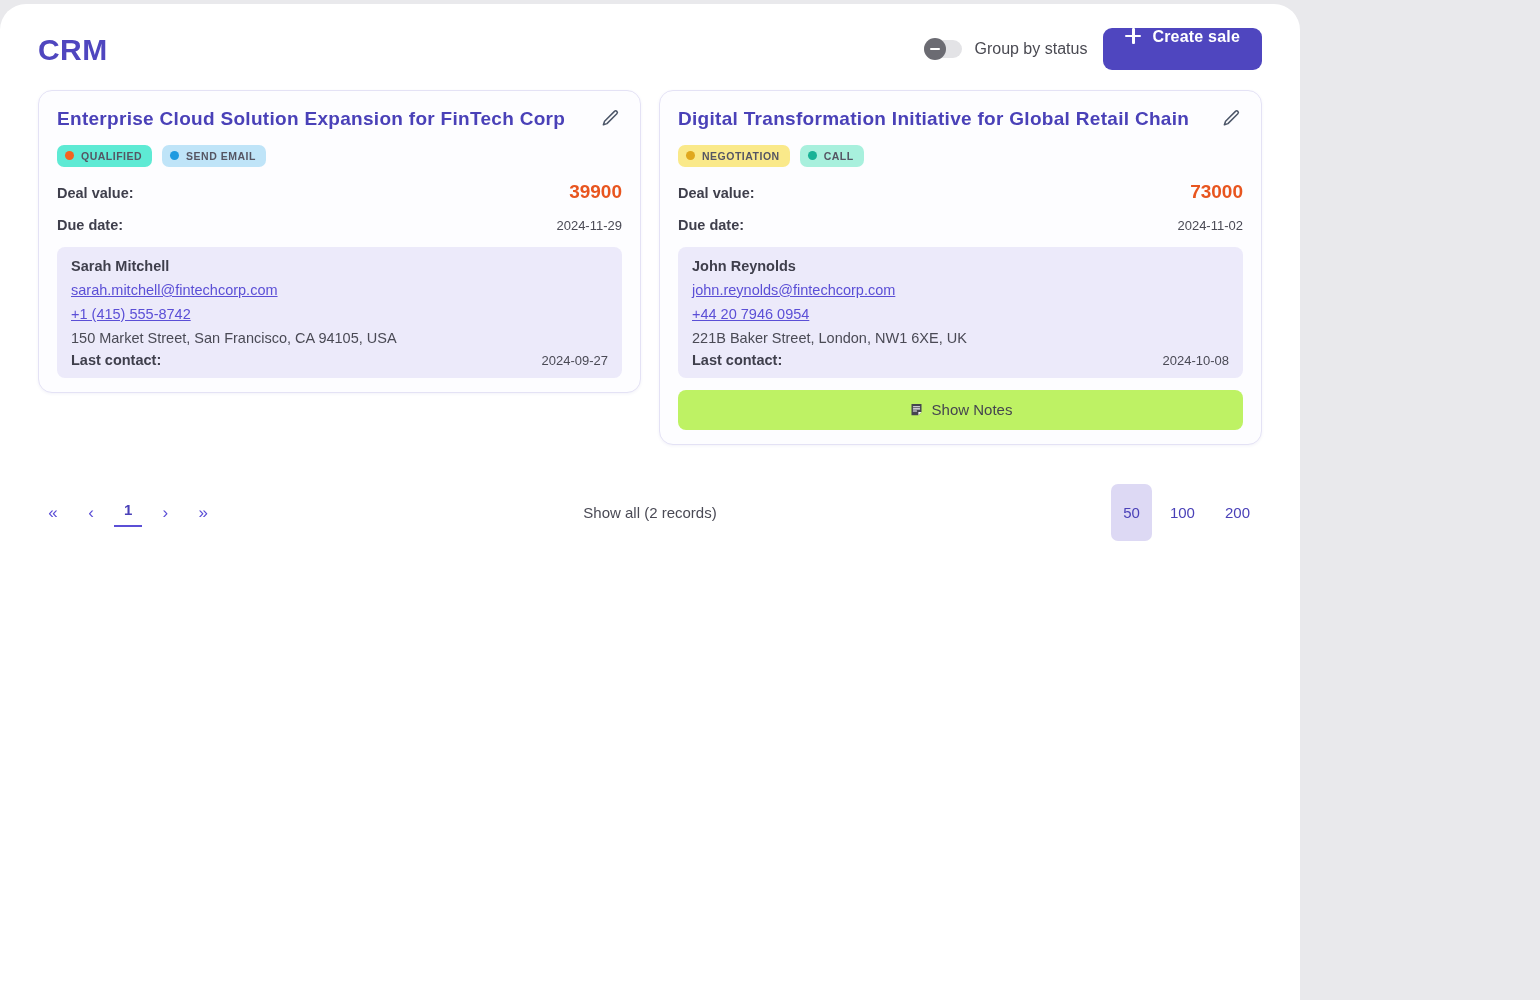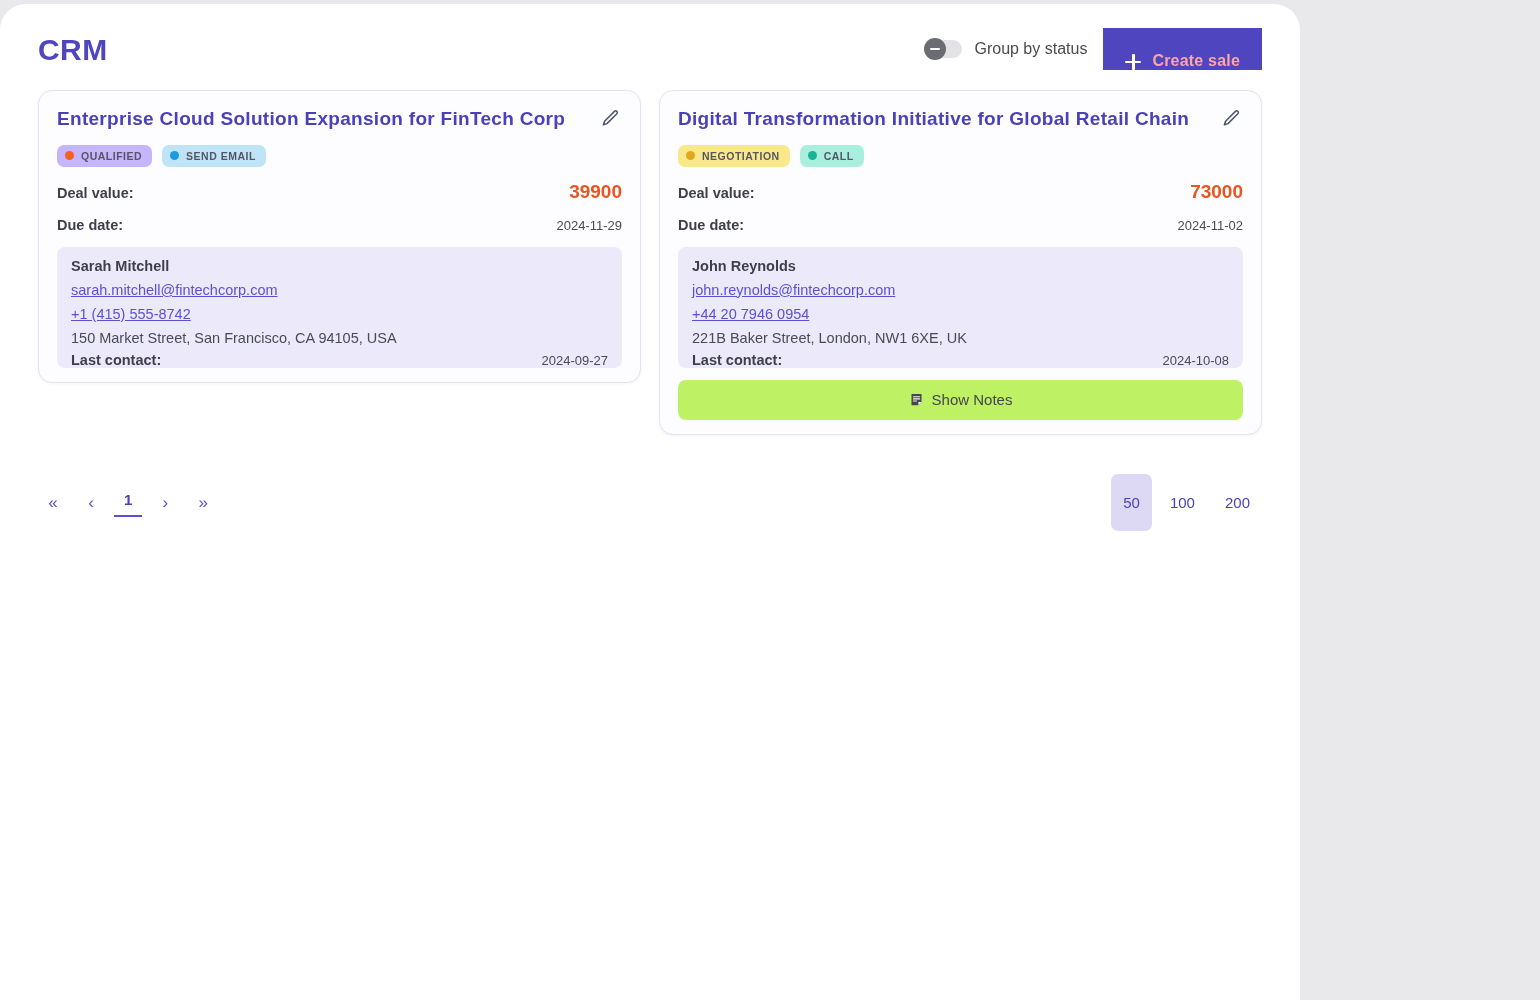--- a/index.html
+++ b/index.html
@@ -84,26 +84,26 @@
   }
 
   .toggle-label {
     font-size: 16px;
     color: #4a4a52;
     white-space: nowrap;
   }
 
   .create-btn {
     display: flex;
-    align-items: flex-end;
+    align-items: flex-start;
     gap: 11px;
     background: #4f46bf;
-    color: #fca5a5;
+    color: #ffffff;
     border: none;
-    border-radius: 0;
+    border-radius: 9px;
     height: 42px;
     padding: 0 22px;
     font-size: 16px;
     font-weight: bold;
     font-family: "Liberation Sans", sans-serif;
     cursor: pointer;
     letter-spacing: 0.2px;
   }
   .plus-icon {
     display: inline-flex;
@@ -202,21 +202,21 @@
   }
   .kv-value {
     font-size: 13px;
     color: #4a4a55;
   }
 
   .contact-box {
     margin-top: 14px;
     background: #eceafa;
     border-radius: 8px;
-    padding: 11px 14px 0 14px;
+    padding: 11px 14px 10px 14px;
   }
 
   .contact-name {
     font-size: 14.5px;
     font-weight: bold;
     color: #3f3f4c;
     margin-bottom: 8px;
   }
 
   .contact-link {
@@ -359,21 +359,21 @@
       <div class="card-head">
         <div class="card-title">Enterprise Cloud Solution Expansion for FinTech Corp</div>
         <button class="edit-btn">
           <svg width="19" height="19" viewBox="0 0 24 24" fill="none" stroke="#4c5668" stroke-width="1.9" stroke-linecap="round" stroke-linejoin="round">
             <path d="M17 3a2.1 2.1 0 0 1 3 3L7.5 18.5 3 20l1.5-4.5L17 3z"></path>
           </svg>
         </button>
       </div>
 
       <div class="badges">
-        <span class="badge" style="background:#c4b5fd">
+        <span class="badge" style="background:#5eead4">
           <span class="dot" style="background:#f4631e"></span>
           <span>QUALIFIED</span>
         </span>
         <span class="badge" style="background:#bfe4f8">
           <span class="dot" style="background:#1e9ae0"></span>
           <span>SEND EMAIL</span>
         </span>
       </div>
 
       <div class="kv-row">
@@ -454,20 +454,23 @@
 
   <div class="pagination">
     <div class="pager-left">
       <button class="pager-btn">«</button>
       <button class="pager-btn">‹</button>
       <button class="page-num">1</button>
       <button class="pager-btn">›</button>
       <button class="pager-btn">»</button>
     </div>
 
+    <div class="show-all">
+      <span>Show all (2 records)</span>
+    </div>
 
     <div class="pager-right">
       <button class="size-btn active">50</button>
       <button class="size-btn">100</button>
       <button class="size-btn">200</button>
     </div>
   </div>
 
 </div>
 

